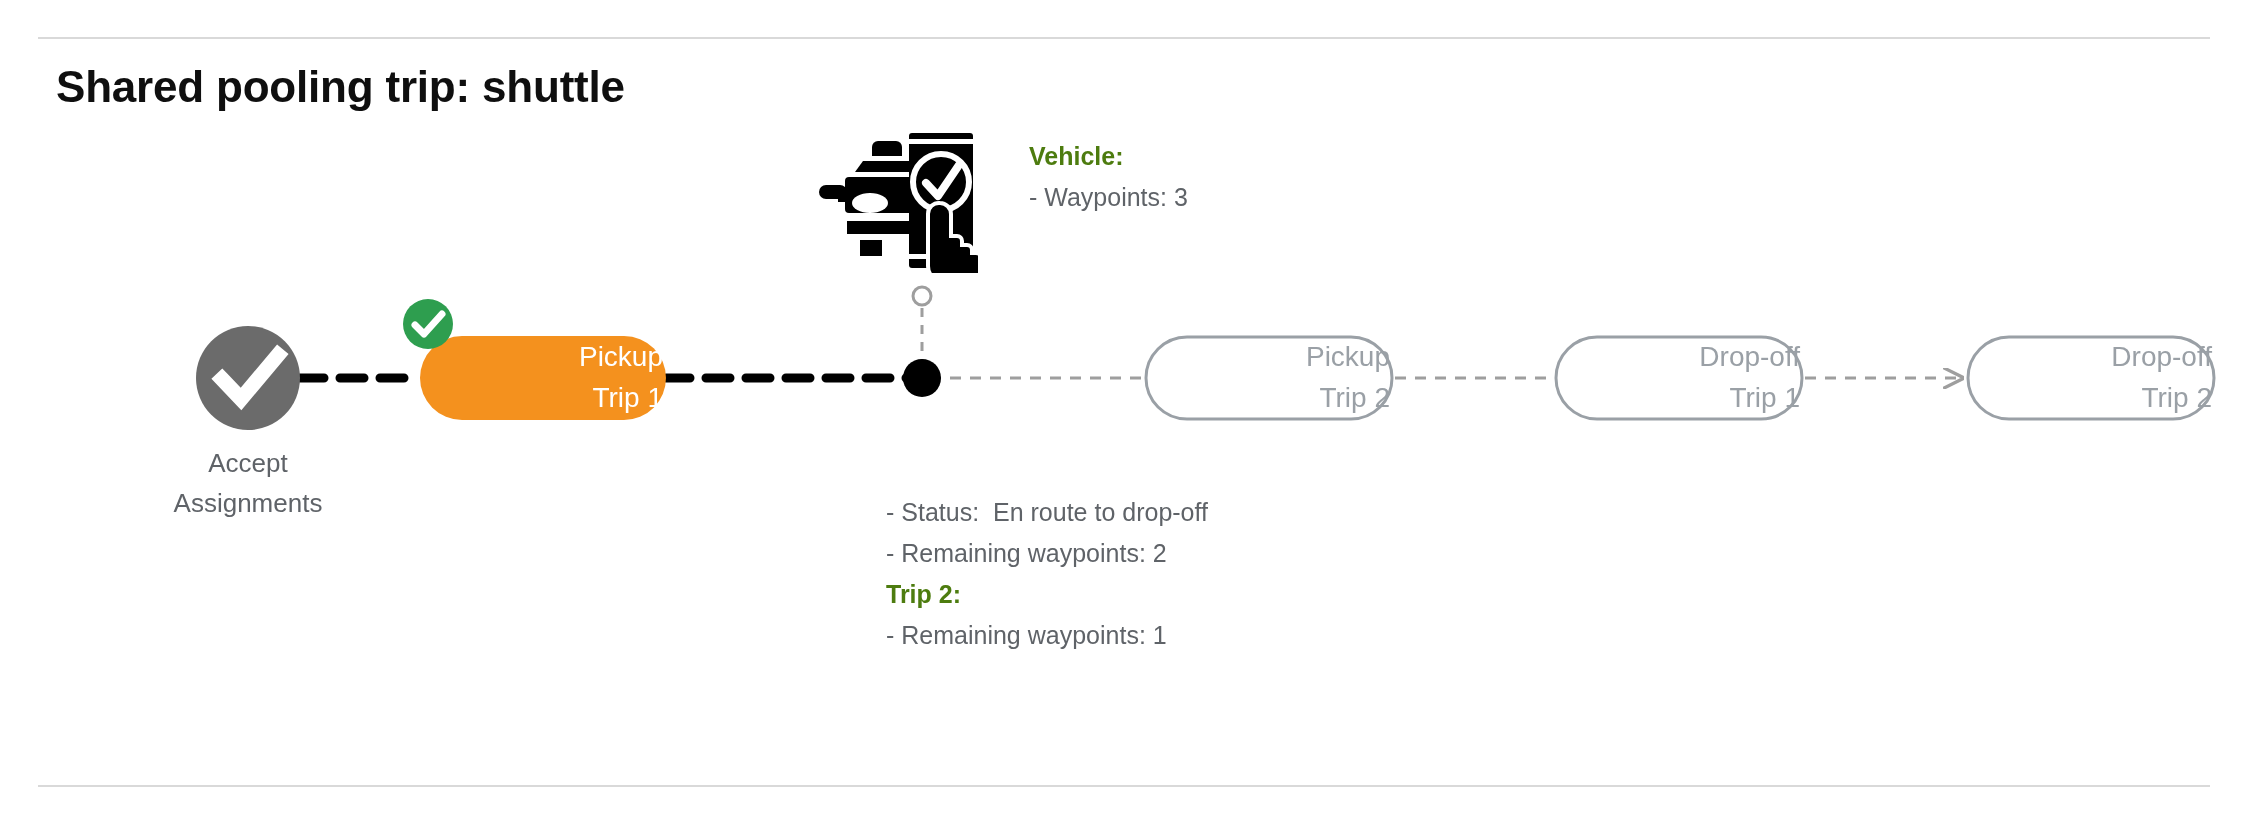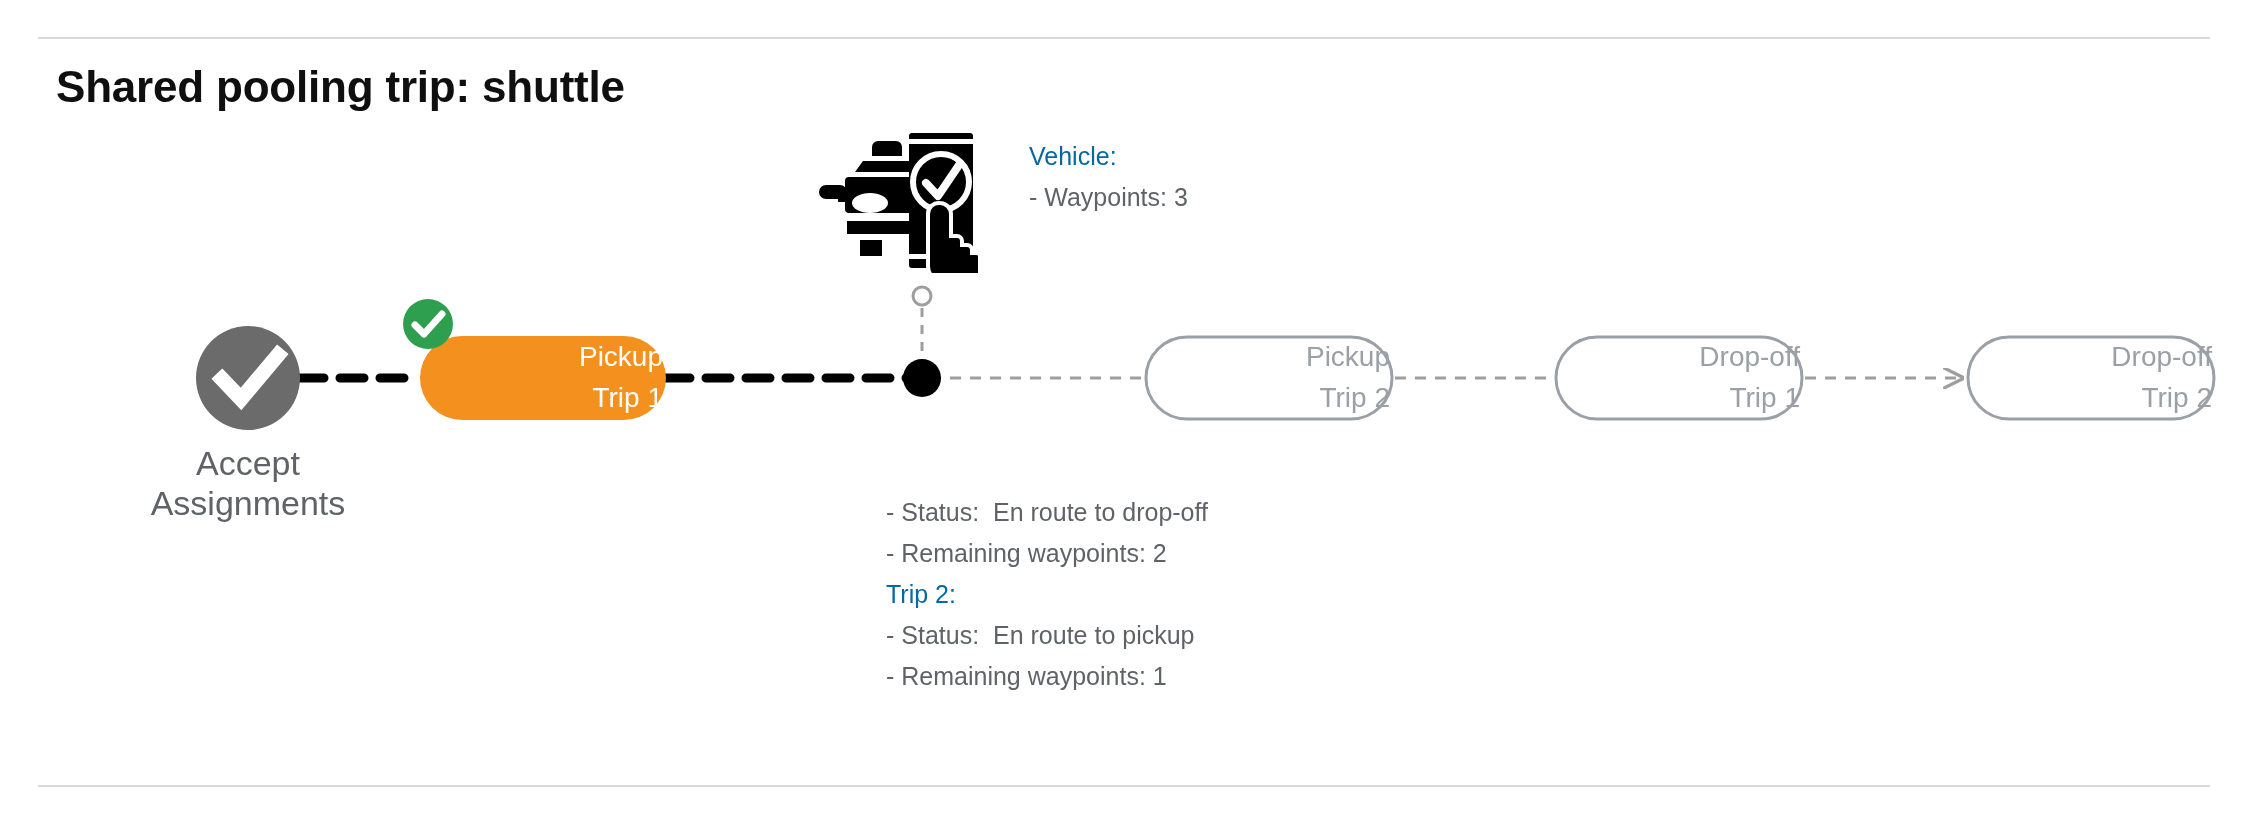--- a/index.html
+++ b/index.html
@@ -62,30 +62,30 @@
 
   
   .info-block {
     position: absolute;
     color: #5f6368;
     font-size: 25px;
     line-height: 41px;
     white-space: nowrap;
   }
   .info-block .hd {
-    font-weight: normal;
-    color: #0369a1;
+    font-weight: bold;
+    color: #4d7c0f;
   }
   #vehicle-info { left: 1029px; top: 136px; }
   #trip-info    { left: 886px;  top: 492px; }
 
   .node-caption {
     position: absolute;
     color: #5f6368;
-    font-size: 34px;
+    font-size: 26px;
     line-height: 40px;
     text-align: center;
     white-space: nowrap;
   }
   #accept-caption {
     left: 98px;
     top: 443px;
     width: 300px;
   }
 
@@ -217,20 +217,16 @@
 
   <div class="info-block" id="trip-info">
     <div>
       <span>- Status:</span>&nbsp;
       <span>En route to drop-off</span>
     </div>
     <div>- Remaining waypoints: 2</div>
     <div>
       <span class="hd">Trip 2</span><span class="hd">:</span>
     </div>
-    <div>
-      <span>- Status:</span>&nbsp;
-      <span>En route to pickup</span>
-    </div>
     <div>- Remaining waypoints: 1</div>
   </div>
 
 </div>
 
 </body></html>

